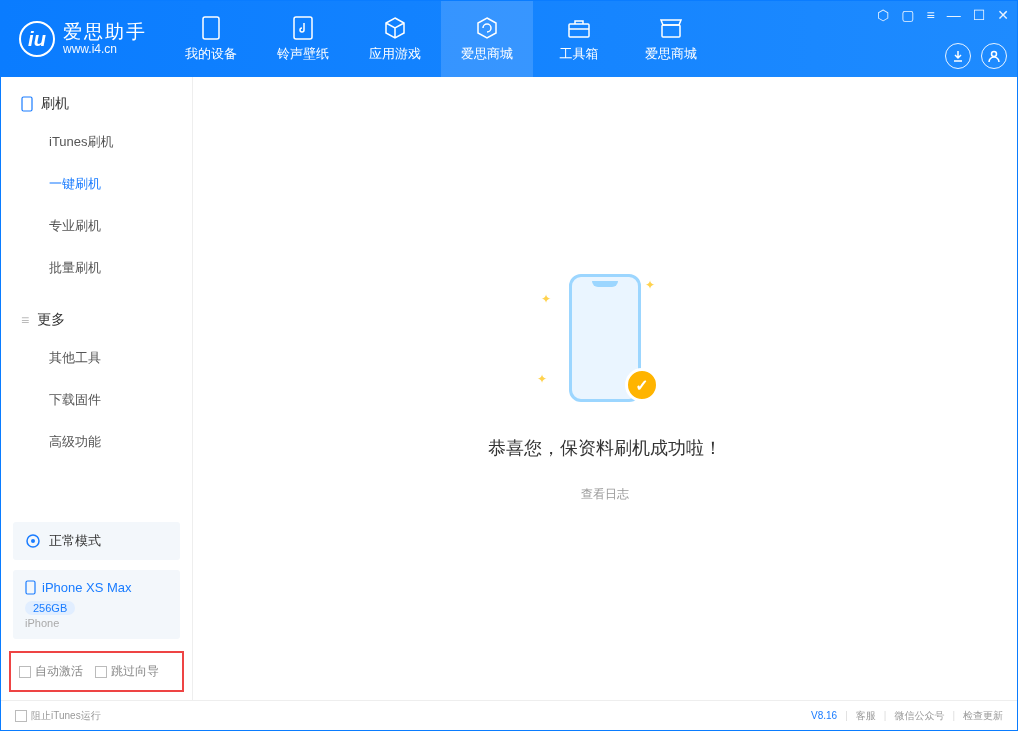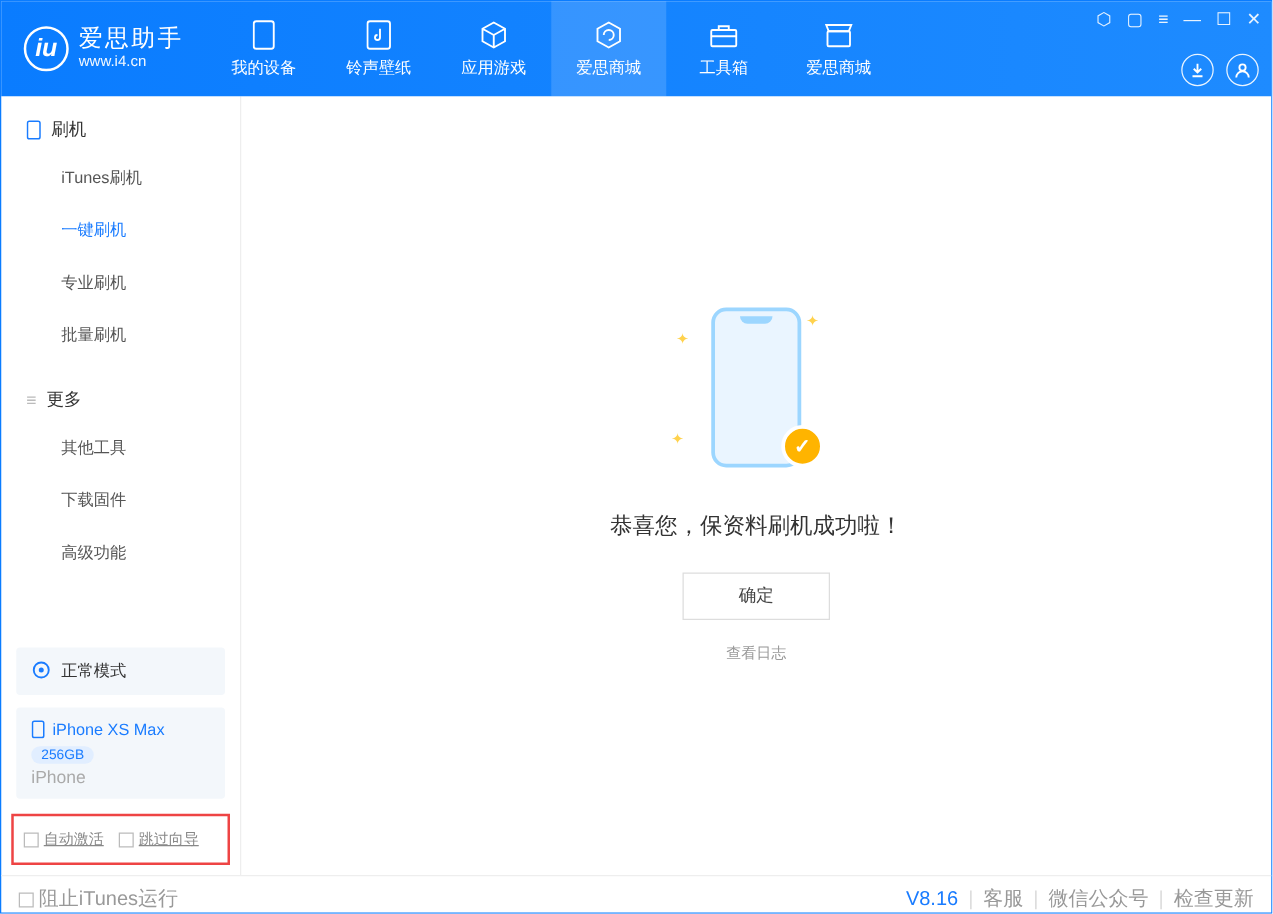--- a/index.html
+++ b/index.html
@@ -20,41 +20,41 @@
 .win-controls-bottom { position: absolute; right: 10px; bottom: 8px; display: flex; gap: 10px; align-items: center; }
 .circle-btn { width: 26px; height: 26px; border: 1.5px solid rgba(255,255,255,0.9); border-radius: 50%; display: flex; align-items: center; justify-content: center; cursor: pointer; }
 .body { flex: 1; display: flex; overflow: hidden; }
 .sidebar { width: 192px; border-right: 1px solid #eee; display: flex; flex-direction: column; }
 .side-section { padding: 18px 0 4px 0; }
 .side-header { display: flex; align-items: center; gap: 8px; padding: 0 20px 8px 20px; font-size: 14px; color: #333; }
 .side-items { }
 .side-item { padding: 12px 20px 12px 48px; font-size: 13px; color: #555; cursor: pointer; }
 .side-item.active { color: #1a7cff; }
 .side-spacer { flex: 1; }
-.mode-box { margin: 0 12px 10px 12px; background: #f3f7fb; border-radius: 3px; padding: 10px 12px; display: flex; gap: 8px; font-size: 13px; color: #333; }
+.mode-box { margin: 0 12px 10px 12px; background: #f3f7fb; border-radius: 3px; padding: 10px 12px; display: flex; align-items: center; gap: 8px; font-size: 13px; color: #333; }
 .device-box { margin: 0 12px 12px 12px; background: #f3f7fb; border-radius: 3px; padding: 10px 12px; }
 .device-box .name { color: #1a7cff; font-size: 13px; font-weight: 500; display: flex; gap: 6px; }
 .device-box .cap { display: inline-block; background: #e1eeff; color: #1a7cff; font-size: 11px; padding: 1px 8px; border-radius: 10px; margin: 6px 0 2px 0; text-align: center; }
-.device-box .type { font-size: 14px; color: #aaa; }
-.checkbox-row { border: 2px solid #e44; margin: 0 8px 8px 8px; padding: 10px 8px; display: flex; gap: 12px; font-size: 12px; color: #888; text-decoration: underline; }
+.device-box .type { font-size: 11px; color: #aaa; }
+.checkbox-row { border: 2px solid #e44; margin: 0 8px 8px 8px; padding: 10px 8px; display: flex; gap: 12px; font-size: 12px; color: #888; }
 .cb { display: flex; align-items: center; gap: 4px; cursor: pointer; }
 .cb .box { width: 12px; height: 12px; border: 1px solid #bbb; }
 .main { flex: 1; display: flex; flex-direction: column; align-items: center; justify-content: center; position: relative; }
 .illust { width: 120px; height: 140px; position: relative; margin-bottom: 22px; }
 .phone { width: 72px; height: 128px; border: 3px solid #9cd6ff; border-radius: 12px; margin: 0 auto; background: #eaf5ff; position: relative; }
 .phone::before { content: ""; position: absolute; top: 4px; left: 50%; transform: translateX(-50%); width: 26px; height: 6px; background: #9cd6ff; border-radius: 0 0 6px 6px; }
 .check-badge { position: absolute; right: 6px; bottom: 12px; width: 34px; height: 34px; background: #ffb400; border-radius: 50%; border: 3px solid #fff; display: flex; align-items: center; justify-content: center; color: #fff; font-weight: bold; font-size: 16px; }
 .sparkle { position: absolute; color: #ffd24d; font-size: 12px; }
 .sparkle.s1 { top: 18px; left: -4px; }
 .sparkle.s2 { top: 4px; right: 10px; }
 .sparkle.s3 { bottom: 28px; left: -8px; }
 .msg { font-size: 18px; color: #333; margin-bottom: 26px; }
 .ok-btn { padding: 9px 44px; border: 1px solid #ddd; background: #fff; font-size: 14px; color: #444; cursor: pointer; margin-bottom: 18px; }
 .log-link { font-size: 12px; color: #999; cursor: pointer; }
-.footer { height: 30px; border-top: 1px solid #eee; display: flex; align-items: flex-end; padding: 0 14px; font-size: 16px; color: #999; }
+.footer { height: 30px; border-top: 1px solid #eee; display: flex; align-items: center; padding: 0 14px; font-size: 10px; color: #999; }
 .footer .left { display: flex; align-items: center; gap: 4px; }
 .footer .right { margin-left: auto; display: flex; align-items: center; gap: 8px; }
 .footer .sep { color: #ddd; }
 .footer .ver { color: #1a7cff; }
 svg { display: block; }
 </style>
 </head>
 <body>
 
 <div class="window">
@@ -210,21 +210,20 @@
 
     <div class="main">
       <div class="illust">
         <div class="sparkle s1">✦</div>
         <div class="sparkle s2">✦</div>
         <div class="sparkle s3">✦</div>
         <div class="phone"></div>
         <div class="check-badge">✓</div>
       </div>
       <div class="msg">恭喜您，保资料刷机成功啦！</div>
-      <button class="ok-btn">确定</button>
       <a class="log-link">查看日志</a>
     </div>
   </div>
 
   <div class="footer">
     <label class="left cb">
       <span class="box"></span>
       <span>阻止iTunes运行</span>
     </label>
     <div class="right">

